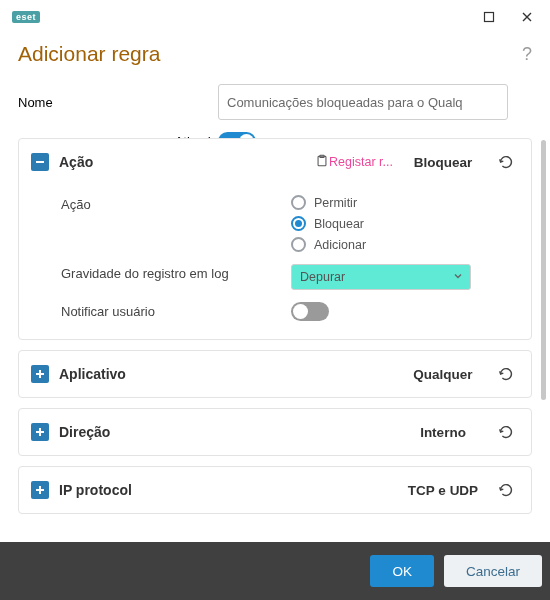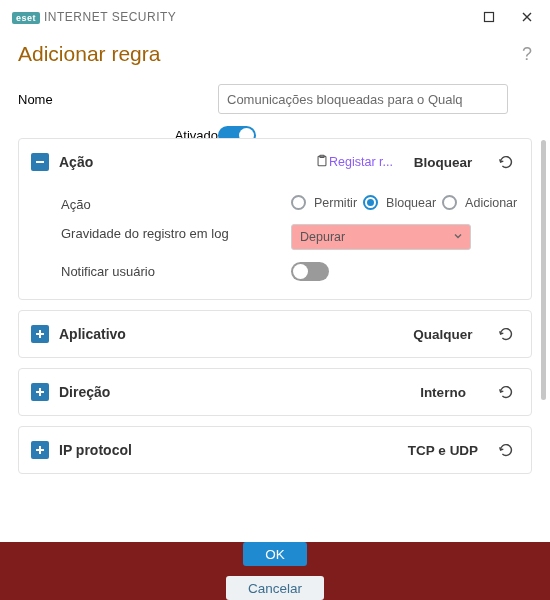--- a/index.html
+++ b/index.html
@@ -1,72 +1,71 @@
 <!DOCTYPE html>
 <html><head>
 <meta charset="utf-8">
 <style>
   * { box-sizing: border-box; font-family: "Segoe UI", Arial, sans-serif; }
   body { margin: 0; width: 550px; height: 600px; background: #fff; overflow: hidden; position: relative; }
   .titlebar { display: flex; align-items: center; height: 34px; padding: 0 6px 0 12px; }
-  .brand { display: flex; align-items: flex-end; gap: 4px; color: #6f6f6f; font-size: 12px; letter-spacing: 0.5px; }
+  .brand { display: flex; align-items: center; gap: 18px; color: #6f6f6f; font-size: 12px; letter-spacing: 0.5px; }
   .brand-logo { background:#4aa0a4; color:#fff; font-size:9px; font-weight:bold; padding:1px 4px; border-radius:2px; letter-spacing:0.5px;}
   .winbtns { margin-left: auto; display: flex; gap: 4px; }
   .winbtn { width: 34px; height: 28px; display:flex; align-items:center; justify-content:center; color:#333; }
   .winbtn svg { width:12px; height:12px; }
   .header { display:flex; align-items:center; padding: 8px 18px 14px; }
   .header h1 { margin:0; font-size:21px; font-weight:400; color:#a16207; }
   .help { margin-left:auto; color:#9a9a9a; font-size:18px; }
   .form-row { display:flex; align-items:center; padding: 4px 18px; }
   .form-row .lbl { width: 200px; font-size:13px; color:#000000; }
-  .text-input { flex:1; max-width:290px; height:30px; border:1px solid #cfcfcf; border-radius:3px; padding:0 8px; font-size:13px; color:#6b6b6b; background:#fff; }
+  .text-input { flex:1; max-width:290px; height:36px; border:1px solid #cfcfcf; border-radius:3px; padding:0 8px; font-size:13px; color:#6b6b6b; background:#fff; }
   .scrollwrap { position:absolute; top:138px; bottom:58px; left:0; right:0; overflow-y:auto; padding: 0 18px 0 18px;}
   .scrollthumb { position:absolute; right:4px; top:140px; width:5px; height:260px; background:#c7c7c7; border-radius:3px;}
   .card { border:1px solid #e3e3e3; border-radius:4px; margin-bottom:10px; background:#fff; }
   .card-head { display:flex; align-items:center; padding:10px 12px; gap:10px; }
   .exp-btn { width:18px; height:18px; background:#2b7cb3; display:flex; align-items:center; justify-content:center; border-radius:2px;}
   .exp-btn svg { width:12px; height:12px; }
   .card-title { font-size:14px; font-weight:600; color:#333; }
   .card-head .spacer { flex:1; }
-  .chip { display:flex; align-items:center; font-size:12.5px; color:#8b5cf6; }
+  .chip { display:flex; align-items:center; font-size:12.5px; color:#ec4899; }
   .chip svg { width:14px; height:14px; }
   .value-label { font-size:13.5px; font-weight:600; color:#333; min-width:80px; text-align:center;}
   .value-label.plain { font-weight:700;}
   .undo { width:26px; height:26px; display:flex; align-items:center; justify-content:center; color:#555; }
   .undo svg { width:18px; height:18px; }
   .card-body { padding: 4px 12px 12px 42px; }
   .sub-row { display:flex; align-items:flex-start; padding:6px 0; font-size:13px; color:#444; }
   .sub-row .sub-lbl { width:230px; padding-top:2px;}
   .sub-row .sub-ctrl { flex:1; }
-  .radio-list { display:flex; flex-direction:row; gap:6px; }
+  .radio-list { display:flex; flex-direction:column; gap:6px; }
   .radio-item { display:flex; align-items:center; gap:8px; font-size:12.5px; color:#555;}
   .radio-outer { width:15px; height:15px; border:2px solid #9aa0a6; border-radius:50%; display:flex; align-items:center; justify-content:center;}
   .radio-item.sel .radio-outer { border-color:#1f8ad0; }
   .radio-inner { width:7px; height:7px; border-radius:50%; background:#1f8ad0; display:none;}
   .radio-item.sel .radio-inner { display:block;}
   .toggle { width:38px; height:19px; border-radius:10px; position:relative; }
   .toggle.on { background:#1f8ad0; }
   .toggle.off { background:#9a9a9a; }
   .toggle .knob { width:15px; height:15px; background:#fff; border-radius:50%; position:absolute; top:2px; }
   .toggle.on .knob { right:2px; }
   .toggle.off .knob { left:2px; }
-  .select { width:180px; height:26px; border:1px solid #cfcfcf; border-radius:3px; background:#fca5a5; display:flex; align-items:center; padding:0 8px; font-size:12.5px; color:#555; position:relative;}
+  .select { width:180px; height:26px; border:1px solid #cfcfcf; border-radius:3px; background:#5eead4; display:flex; align-items:center; padding:0 8px; font-size:12.5px; color:#555; position:relative;}
   .select .chev { position:absolute; right:6px; top:5px; }
-  .footer { position:absolute; bottom:0; left:0; right:0; height:58px; display:flex; align-items:center; justify-content:flex-end; gap:10px; padding:0 8px; background:#7f1d1d;flex-direction:column;}
+  .footer { position:absolute; bottom:0; left:0; right:0; height:58px; display:flex; align-items:center; justify-content:flex-end; gap:10px; padding:0 8px; background:#404040;}
   .btn { height:32px; padding:0 22px; border-radius:3px; font-size:13.5px; display:flex; align-items:center; justify-content:center; cursor:pointer;}
   .btn-primary { background:#1f8ad0; color:#fff; }
   .btn-secondary { background:#eef1f3; color:#3b6d8f; }
 </style>
 </head>
 <body>
 
 <div class="titlebar">
   <div class="brand">
     <span class="brand-logo">eset</span>
-    <span>INTERNET SECURITY</span>
   </div>
   <div class="winbtns">
     <div class="winbtn">
       <svg viewBox="0 0 12 12">
           <rect x="1.5" y="1.5" width="9" height="9" fill="none" stroke="#333" stroke-width="1.2"></rect>
         </svg>
     </div>
     <div class="winbtn">
       <svg viewBox="0 0 12 12">
           <path d="M2 2 L10 10 M10 2 L2 10" stroke="#333" stroke-width="1.4"></path>

